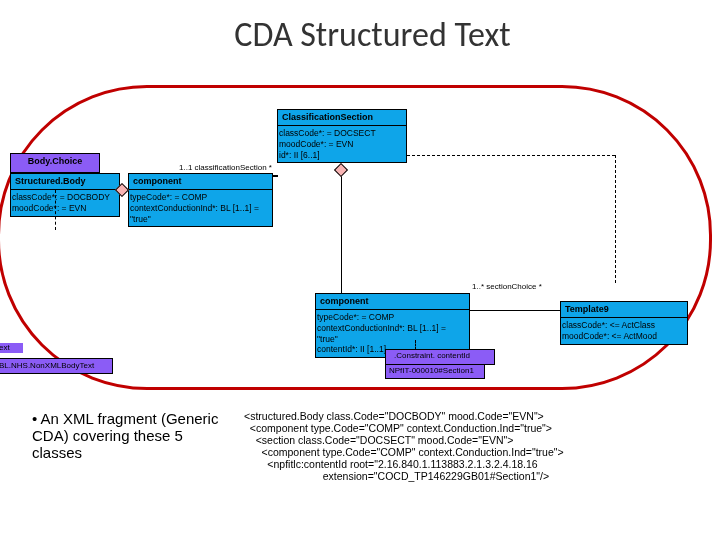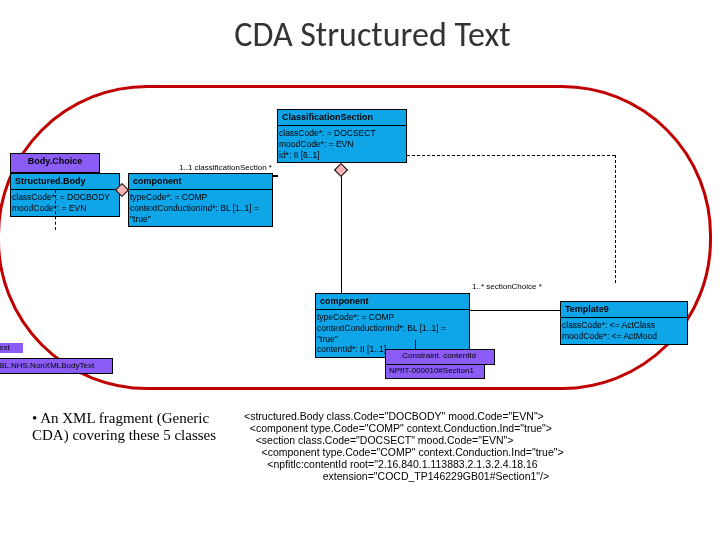--- a/index.html
+++ b/index.html
@@ -57,38 +57,38 @@
   .body-choice .box-title { border-bottom: none; text-align:center; font-weight:bold; }
   .structured-body { top: 88px; left: 15px; width: 110px; }
   .component1 { top: 88px; left: 133px; width: 145px; }
   .class-section { top: 24px; left: 282px; width: 130px; }
   .component2 { top: 208px; left: 320px; width: 155px; }
   .section-choice { top: 197px; left: 565px; width: 120px; height: 20px;}
   .section-choice .box-title { border-bottom:none; text-align:center; font-weight:bold;}
   .template9 { top: 216px; left: 565px; width: 128px; }
   .side-text { top: 258px; left: 0; width: 28px; font-size:8px; border:none; }
   .side-box { top: 273px; left: 0; width: 118px; height:16px; font-size:8px; padding:2px 3px;}
-  .constraint-box { top:264px; left:390px; width:110px; height:16px; font-size:8px; padding:1px 14px;}
+  .constraint-box { top:264px; left:390px; width:110px; height:16px; font-size:8px; padding:1px 8px;}
   .constraint-box2 { top:280px; left:390px; width:100px; height:14px; font-size:8px; padding:1px 3px; border-top:none;}
   
   .dash-h { position:absolute; border-top: 1px dashed #000; height:0; }
   .dash-v { position:absolute; border-left: 1px dashed #000; width:0; }
   
   .diamond {
     position:absolute; width:10px; height:10px; background:#f8b4b4;
     transform: rotate(45deg); border:1px solid #000;
   }
   .solid-line { position:absolute; background:#000; height:1px; }
   .assoc-label { position:absolute; font-size:8px; color:#000; white-space:nowrap;text-align:center; }
   
   .footer {
     position:absolute; top:410px; left: 32px; right: 10px;
     display:flex; gap:12px;
   }
-  .bullet-text { font-size:15px; font-family: Liberation Serif, serif; width: 200px; color:#000; }
+  .bullet-text { font-size:15px; font-family: Liberation Sans, sans-serif; width: 200px; color:#000; }
   .xml-block { font-size: 10.5px; font-family: Arial, sans-serif; color:#000; }
   .xml-block div { white-space: pre; }
 </style>
 </head>
 <body>
 
 <div class="title">CDA Structured Text</div>
 
 <div class="diagram-area">
   <div class="red-oval"></div>

